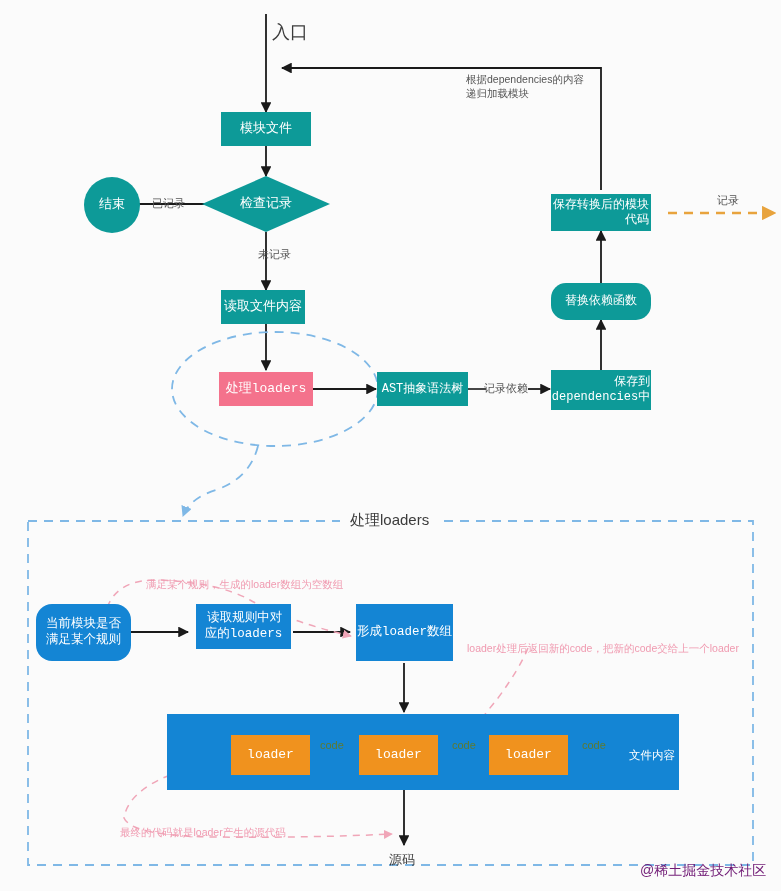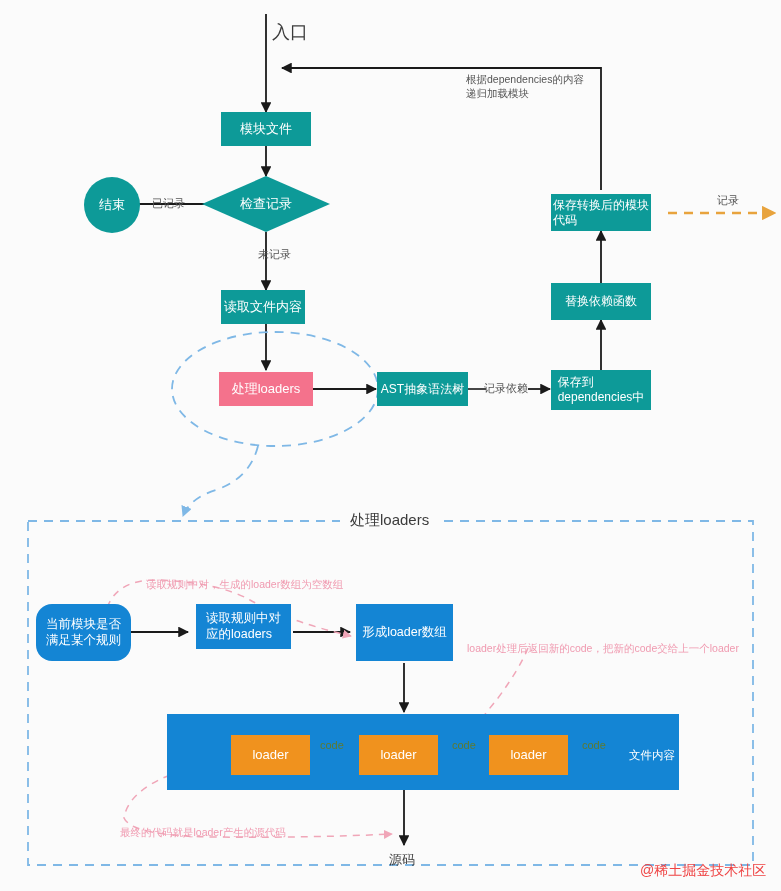--- a/index.html
+++ b/index.html
@@ -24,24 +24,25 @@
     top: 0;
     width: 781px;
     height: 891px;
   }
   .node {
     position: absolute;
     box-sizing: border-box;
     display: flex;
     align-items: center;
     justify-content: center;
-    text-align: left;
+    text-align: right;
     color: #ffffff;
     line-height: 1.25;
     z-index: 5;
+    font-family: Liberation Mono, monospace;
   }
   .node.teal   { background: #0d9a98; }
   .node.pink   { background: #f4728c; }
   .node.blue   { background: #1485d4; }
   .node.orange { background: #f0921e; }
   .node.band   { background: #1485d4; }
   .node.circle { border-radius: 50%; }
   .node.diamond {
     background: transparent;
     color: #ffffff;
@@ -68,21 +69,21 @@
   .lbl.white  { color: #ffffff; }
   .section-title {
     position: absolute;
     background: #fbfbfb;
     padding: 0 10px;
     color: #3b3b3b;
     z-index: 7;
   }
   .watermark {
     position: absolute;
-    color: #ef4444;
+    color: #701a75;
     z-index: 8;
   }
 </style>
 </head>
 <body>
 
 <div id="canvas">
 
   <svg id="svg-layer" viewBox="0 0 781 891" xmlns="http://www.w3.org/2000/svg">
     <defs>
@@ -172,21 +173,21 @@
 
   <div class="node teal" style="left:377px; top:372px; width:91px; height:34px; font-size:12px;">
     <span>AST抽象语法树</span>
   </div>
 
   <div class="node teal" style="left:551px; top:370px; width:100px; height:40px; font-size:12px; white-space:pre-line;">
     <span style="white-space:pre-line;">保存到
 dependencies中</span>
   </div>
 
-  <div class="node teal" style="left:551px; top:283px; width:100px; height:37px; font-size:12px;">
+  <div class="node teal" style="left:551px; top:283px; width:100px; height:37px; font-size:12px;border-radius:15px;">
     <span>替换依赖函数</span>
   </div>
 
   <div class="node teal" style="left:551px; top:194px; width:100px; height:37px; font-size:12px; white-space:pre-line;">
     <span style="white-space:pre-line;">保存转换后的模块
 代码</span>
   </div>
 
   <div class="lbl gray" style="left:152px; top:196px; font-size:11px;">已记录</div>
 
@@ -229,21 +230,21 @@
     <span>loader</span>
   </div>
 
   <div class="lbl greentx" style="left:320px; top:738px; font-size:11px;">code</div>
   <div class="lbl greentx" style="left:452px; top:738px; font-size:11px;">code</div>
   <div class="lbl greentx" style="left:582px; top:738px; font-size:11px;">code</div>
   <div class="lbl white" style="left:629px; top:748px; font-size:11.5px;">文件内容</div>
 
   <div class="lbl plain" style="left:389px; top:851px; font-size:13px;">源码</div>
 
-  <div class="lbl pinktx" style="left:146px; top:577px; font-size:10.5px;">读取规则中对，生成的loader数组为空数组</div>
+  <div class="lbl pinktx" style="left:146px; top:577px; font-size:10.5px;">满足某个规则，生成的loader数组为空数组</div>
 
   <div class="lbl pinktx" style="left:467px; top:641px; font-size:10.5px;">loader处理后返回新的code，把新的code交给上一个loader</div>
 
   <div class="lbl pinktx" style="left:120px; top:825px; font-size:10.5px;">最终的代码就是loader产生的源代码</div>
 
   <div class="watermark" style="left:640px; top:862px; font-size:14px;">@稀土掘金技术社区</div>
 
 </div>
 
 </body></html>

